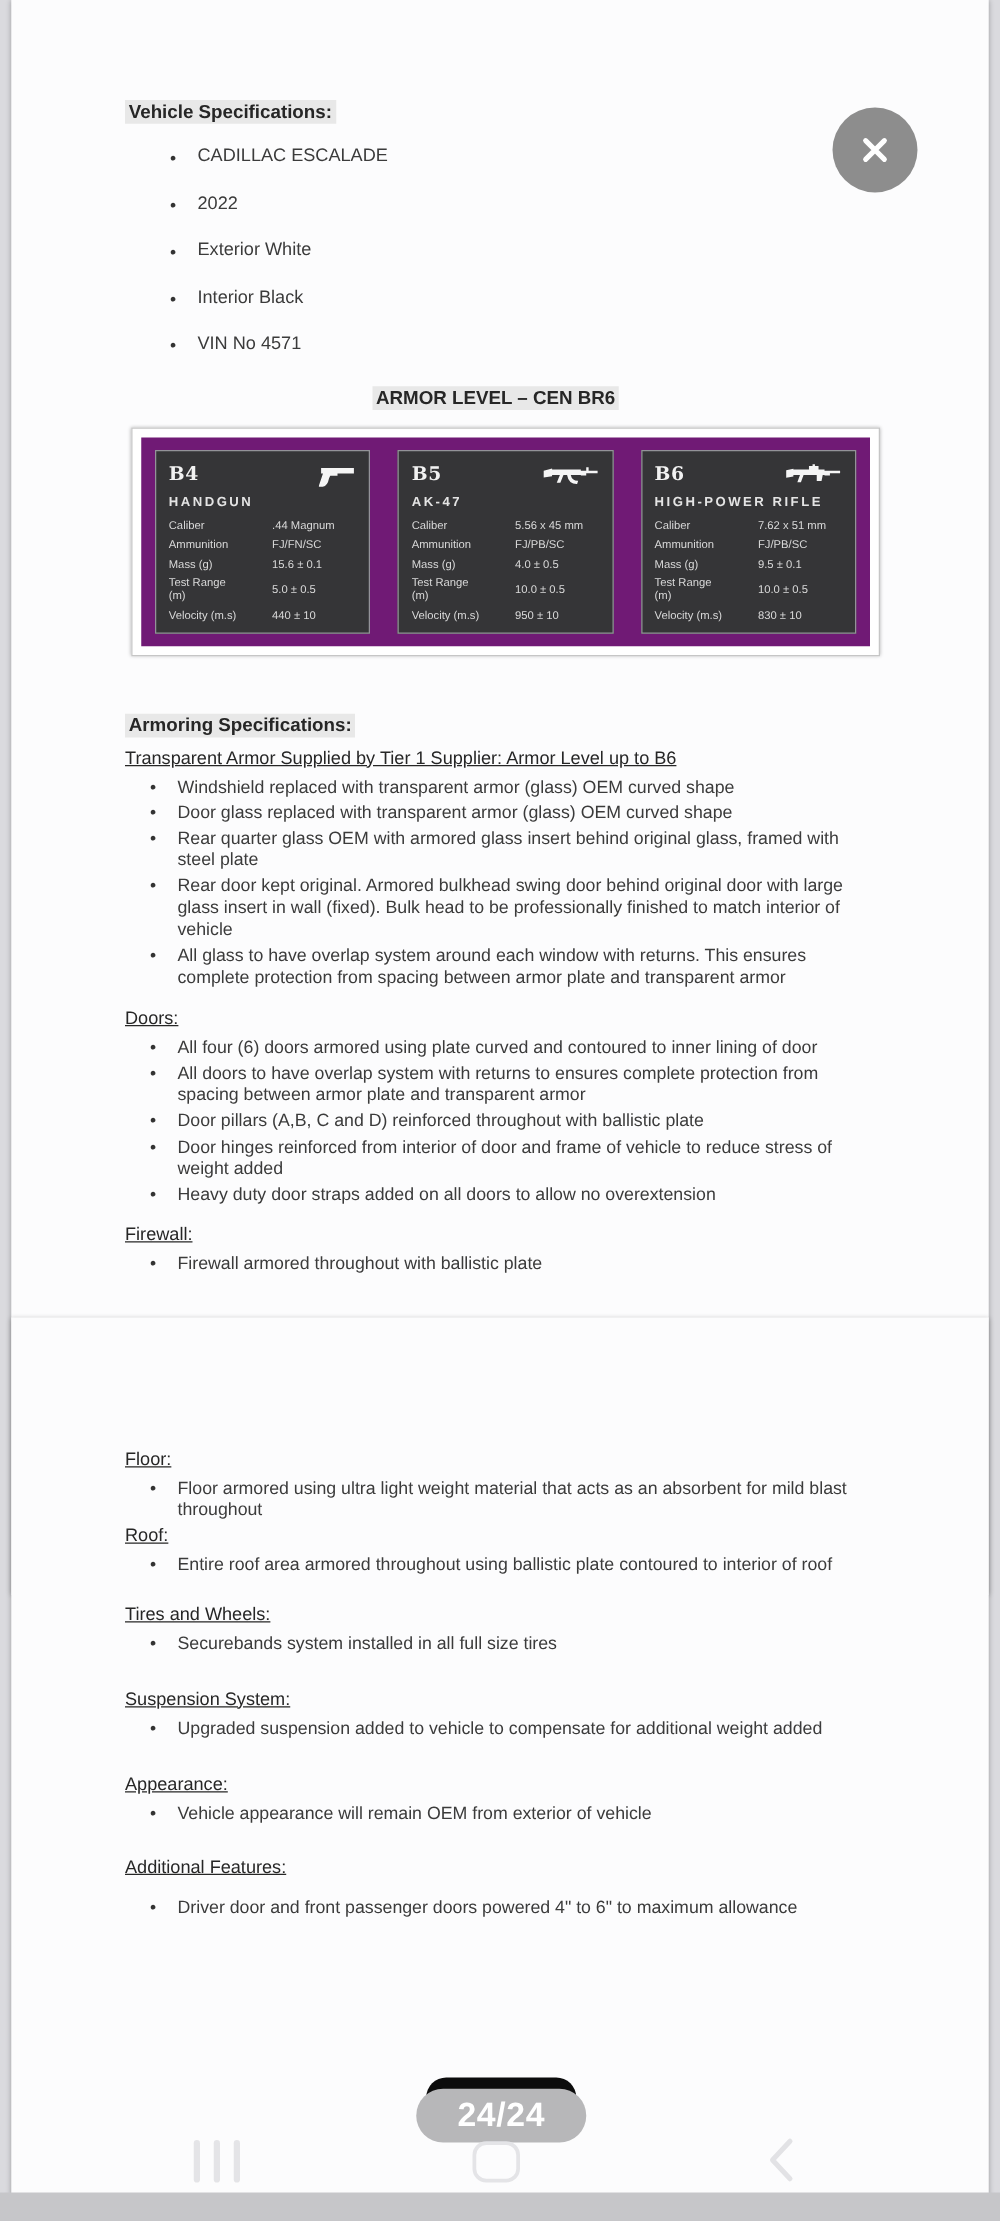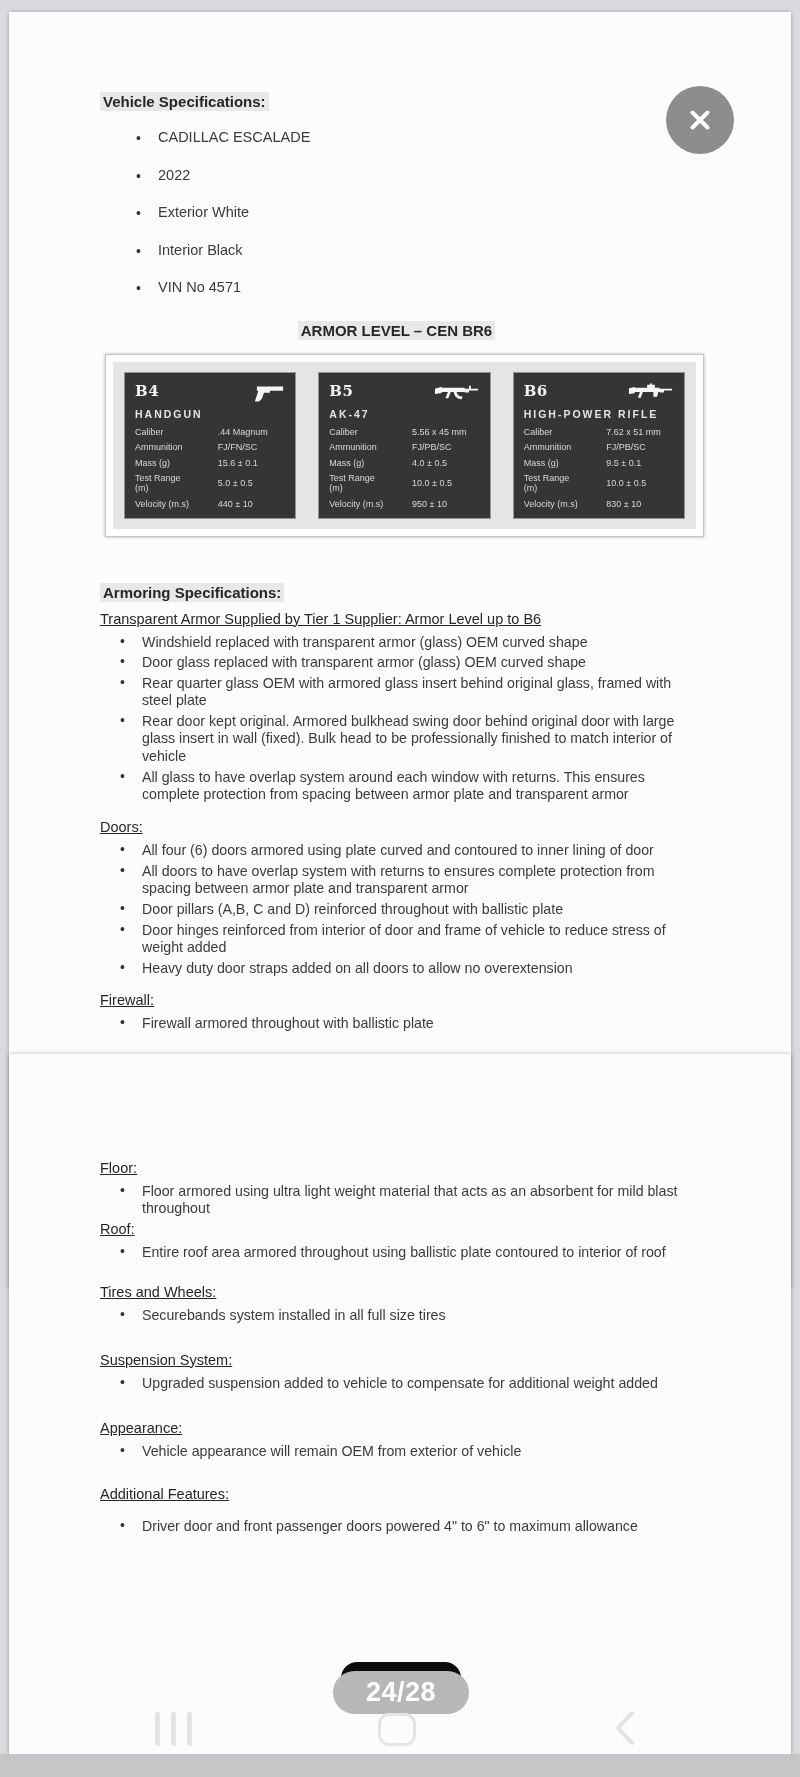--- a/index.html
+++ b/index.html
@@ -5,21 +5,21 @@
   html,body{margin:0;padding:0}
   body{
     width:800px;height:1777px;position:relative;overflow:hidden;
     background:#dadade;
     font-family:"Liberation Sans",sans-serif;
   }
   .page{
     position:absolute;left:9px;width:782px;background:#fcfcfd;
     box-shadow:0 0 4px rgba(0,0,0,.28);
   }
-  #page1{top:12px;height:1276px}
+  #page1{top:0;height:1276px}
   #page2{top:1054px;height:724px}
   .content{padding-left:91px;padding-right:98px;color:#3b3b3b}
   #page1 .content{padding-top:80px}
   #page2 .content{padding-top:106px}
 
   .hl{
     display:inline-block;background:#e8e8e8;color:#262626;
     font-weight:bold;font-size:15px;line-height:17px;padding:1px 3px;
   }
   .center-row{text-align:center;margin-top:22px}
@@ -39,21 +39,21 @@
   .li::before{content:"•";position:absolute;left:20px;top:-1px;font-size:14px;color:#333}
   .vlist{margin-top:10px}
   .v-li{font-size:14.5px;line-height:21.5px;margin:16px}
   .v-li::before{top:1px}
 
   
   .frame{
     margin:14px 87px 0 96px;background:#fff;border:1px solid #c6c6c6;
     box-shadow:0 0 3px rgba(0,0,0,.3);padding:7px;
   }
-  .dark{background:#e5e5e5;padding:10px 11px;display:flex;gap:22px}
+  .dark{background:#701a75;padding:10px 11px;display:flex;gap:22px}
   .panel{
     flex:1;background:#353537;border:1px solid #939398;
     padding:9px 10px 9px;color:#e8e8e8;
   }
   .panel-head{display:flex;justify-content:space-between;align-items:flex-start;height:26px}
   .code{font-family:"DejaVu Serif",serif;font-size:15px;font-weight:bold;letter-spacing:.5px;color:#f2f2f2}
   .wicon{fill:#f5f5f5;flex:none;margin-top:1px}
   .wname{font-size:10.5px;font-weight:bold;letter-spacing:2px;color:#e4e4e4;white-space:nowrap}
   .rows{margin-top:7px}
   .prow{display:flex;align-items:center;justify-content:space-between;font-size:9px;color:#d9d9d9;margin-top:5.5px}
@@ -267,21 +267,21 @@
   </div>
 
   <button class="chromebtn" id="close-btn">
     <svg width="30" height="30" viewBox="0 0 24 24">
       <path d="M6 6 L18 18 M18 6 L6 18" stroke="#ffffff" stroke-width="3.2" stroke-linecap="round" fill="none"></path>
     </svg>
   </button>
 
   <div id="pill-black"></div>
   <div id="pill">
-    <span>24/28</span>
+    <span>24/24</span>
   </div>
 
   <button class="chromebtn" id="nav-recents" aria-label="recents">
     <span class="bar"></span>
     <span class="bar"></span>
     <span class="bar"></span>
   </button>
 
   <button class="chromebtn" id="nav-home" aria-label="home">
     <span class="squircle" style="display:block"></span>

